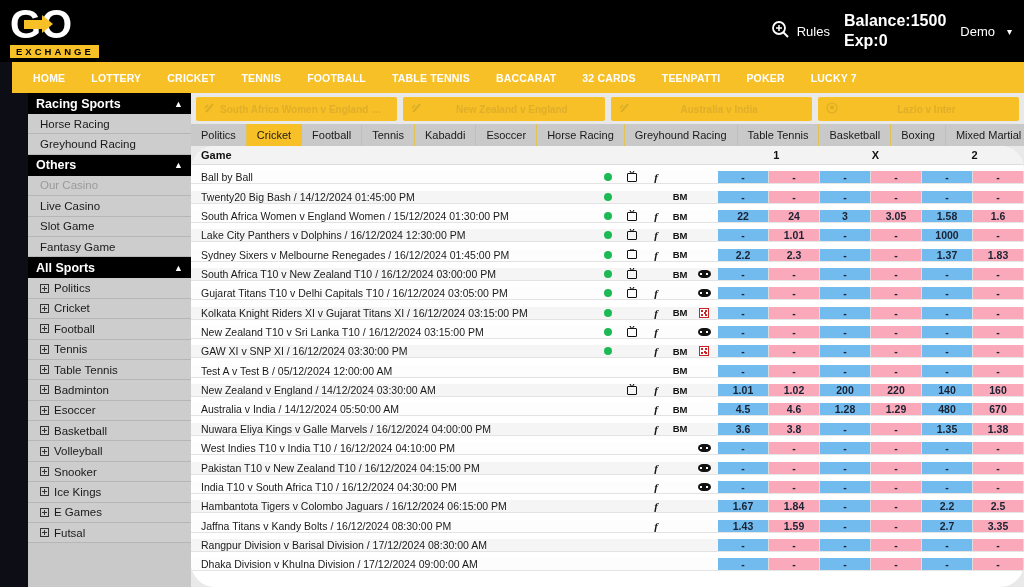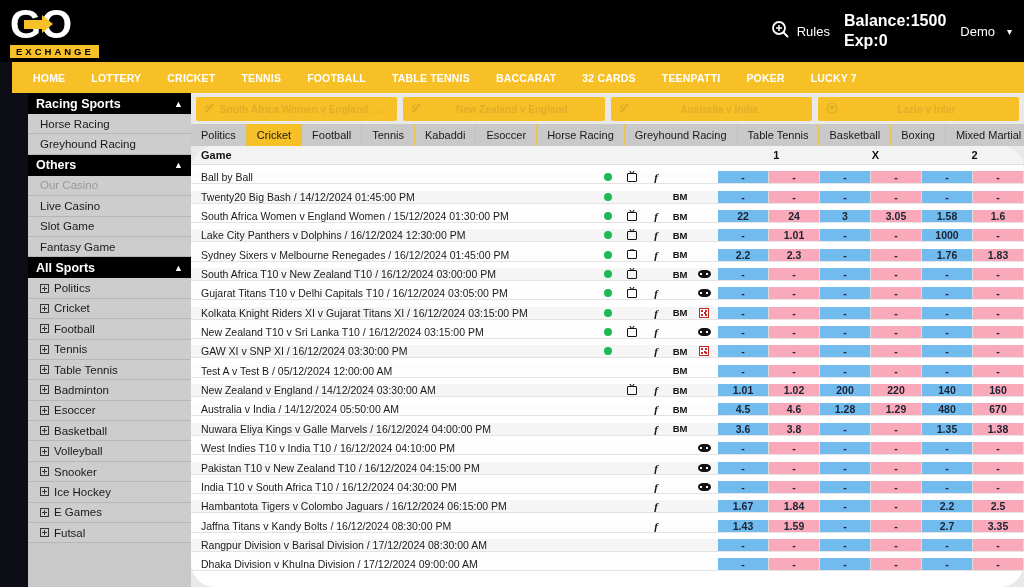--- a/index.html
+++ b/index.html
@@ -284,21 +284,21 @@
         <div class="sb-item">
           <span class="plus"></span>
           <span>Volleyball</span>
         </div>
         <div class="sb-item">
           <span class="plus"></span>
           <span>Snooker</span>
         </div>
         <div class="sb-item">
           <span class="plus"></span>
-          <span>Ice Hockey</span>
+          <span>Ice Kings</span>
         </div>
         <div class="sb-item">
           <span class="plus"></span>
           <span>E Games</span>
         </div>
         <div class="sb-item">
           <span class="plus"></span>
           <span>Futsal</span>
         </div>
       </div>
@@ -473,21 +473,21 @@
                   <span class="ic-slot">
                     <span class="bm-ic">BM</span>
                   </span>
                   <span class="ic-slot"></span>
                 </span>
               </div>
               <div class="odd back">2.2</div>
               <div class="odd lay">2.3</div>
               <div class="odd back">-</div>
               <div class="odd lay">-</div>
-              <div class="odd back">1.76</div>
+              <div class="odd back">1.37</div>
               <div class="odd lay">1.83</div>
             </div>
             <div class="row">
               <div class="cell-game">
                 <span class="g-name">South Africa T10 v New Zealand T10 / 16/12/2024 03:00:00 PM</span>
                 <span class="g-icons">
                   <span class="ic-slot">
                     <i class="dot-live"></i>
                   </span>
                   <span class="ic-slot">

